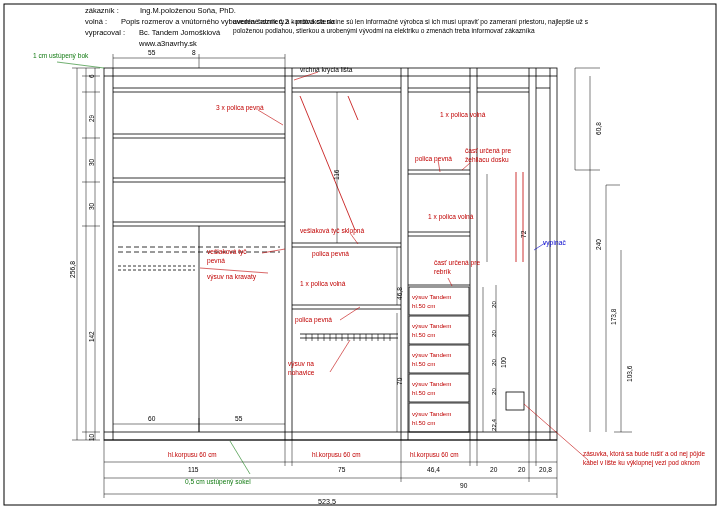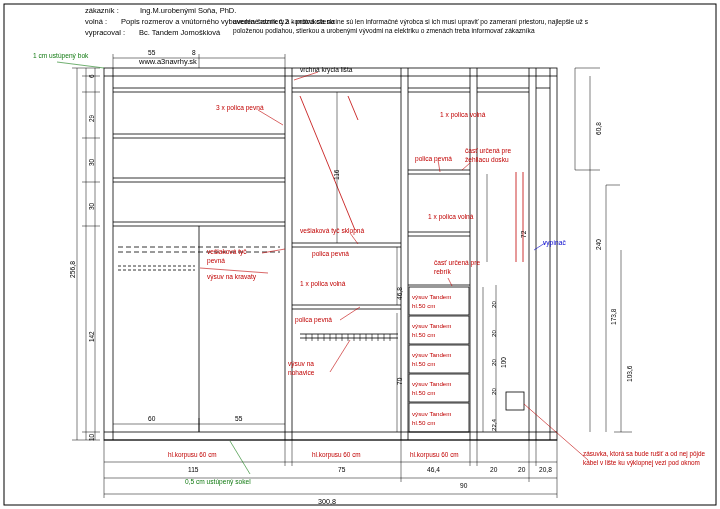--- a/index.html
+++ b/index.html
@@ -17,29 +17,29 @@
   .txt.w{white-space:normal;}
   svg{position:absolute;left:0;top:0;}
   .hdr{font-size:7.5px;line-height:9.5px;color:#000;}
 </style>
 </head>
 <body>
 
 <div id="stage">
 
   <div class="abs hdr" style="left:85px;top:6px;">zákazník :</div>
-  <div class="abs hdr" style="left:140px;top:6px;">Ing.M.urobenými Soňa, PhD.</div>
+  <div class="abs hdr" style="left:140px;top:6px;">Ing.M.položenou Soňa, PhD.</div>
 
   <div class="abs hdr" style="left:85px;top:17px;">volná :</div>
   <div class="abs hdr" style="left:121px;top:17px;">Popis rozmerov a vnútorného vybavenia šatník č.2 - pravá stena</div>
 
   <div class="abs hdr" style="left:85px;top:28px;">vypracoval :</div>
   <div class="abs hdr" style="left:139px;top:28px;">Bc. Tandem Jomoškiová</div>
 
-  <div class="abs hdr" style="left:139px;top:57px;">www.a3navrhy.sk</div>
+  <div class="abs hdr" style="left:139px;top:39px;">www.a3navrhy.sk</div>
 
   <div class="abs hdr" style="left:233px;top:17px;width:372px;font-size:6.6px;line-height:9px;">uvedené rozmery a konštrukcia skríne sú len informačné výrobca si ich musí upraviť po zameraní priestoru, najlepšie už s položenou podlahou, stierkou a urobenými vývodmi na elektriku o zmenách treba informovať zákazníka</div>
 
   <svg width="720" height="509">
     <g stroke="#000" fill="none" stroke-width="0.8">
 
       <rect x="4" y="4" width="712" height="501" stroke="#000" stroke-width="1"></rect>
 
       <rect x="104" y="68" width="453" height="372"></rect>
 
@@ -300,21 +300,21 @@
 
   <div class="abs txt" style="left:188px;top:465px;font-size:6.6px;">115</div>
   <div class="abs txt" style="left:338px;top:465px;font-size:6.6px;">75</div>
   <div class="abs txt" style="left:427px;top:465px;font-size:6.6px;">46,4</div>
   <div class="abs txt" style="left:490px;top:465px;font-size:6.6px;">20</div>
   <div class="abs txt" style="left:518px;top:465px;font-size:6.6px;">20</div>
   <div class="abs txt" style="left:539px;top:465px;font-size:6.6px;">20,8</div>
 
   <div class="abs txt" style="left:460px;top:481px;font-size:6.6px;">90</div>
 
-  <div class="abs txt" style="left:318px;top:497px;font-size:7.2px;">300,8</div>
+  <div class="abs txt" style="left:318px;top:497px;font-size:7.2px;">523,5</div>
 
   <div class="abs txt" style="left:594px;top:135px;font-size:6.6px;transform:rotate(-90deg);transform-origin:0 0;">60,8</div>
   <div class="abs txt" style="left:594px;top:250px;font-size:6.6px;transform:rotate(-90deg);transform-origin:0 0;">240</div>
   <div class="abs txt" style="left:609px;top:325px;font-size:6.6px;transform:rotate(-90deg);transform-origin:0 0;">173,8</div>
   <div class="abs txt" style="left:625px;top:382px;font-size:6.6px;transform:rotate(-90deg);transform-origin:0 0;">103,6</div>
 
   <div class="abs txt" style="left:332px;top:180px;font-size:6.6px;transform:rotate(-90deg);transform-origin:0 0;">116</div>
   <div class="abs txt" style="left:395px;top:300px;font-size:6.6px;transform:rotate(-90deg);transform-origin:0 0;">46,8</div>
   <div class="abs txt" style="left:395px;top:385px;font-size:6.6px;transform:rotate(-90deg);transform-origin:0 0;">70</div>
   <div class="abs txt" style="left:519px;top:238px;font-size:6.6px;transform:rotate(-90deg);transform-origin:0 0;">72</div>

